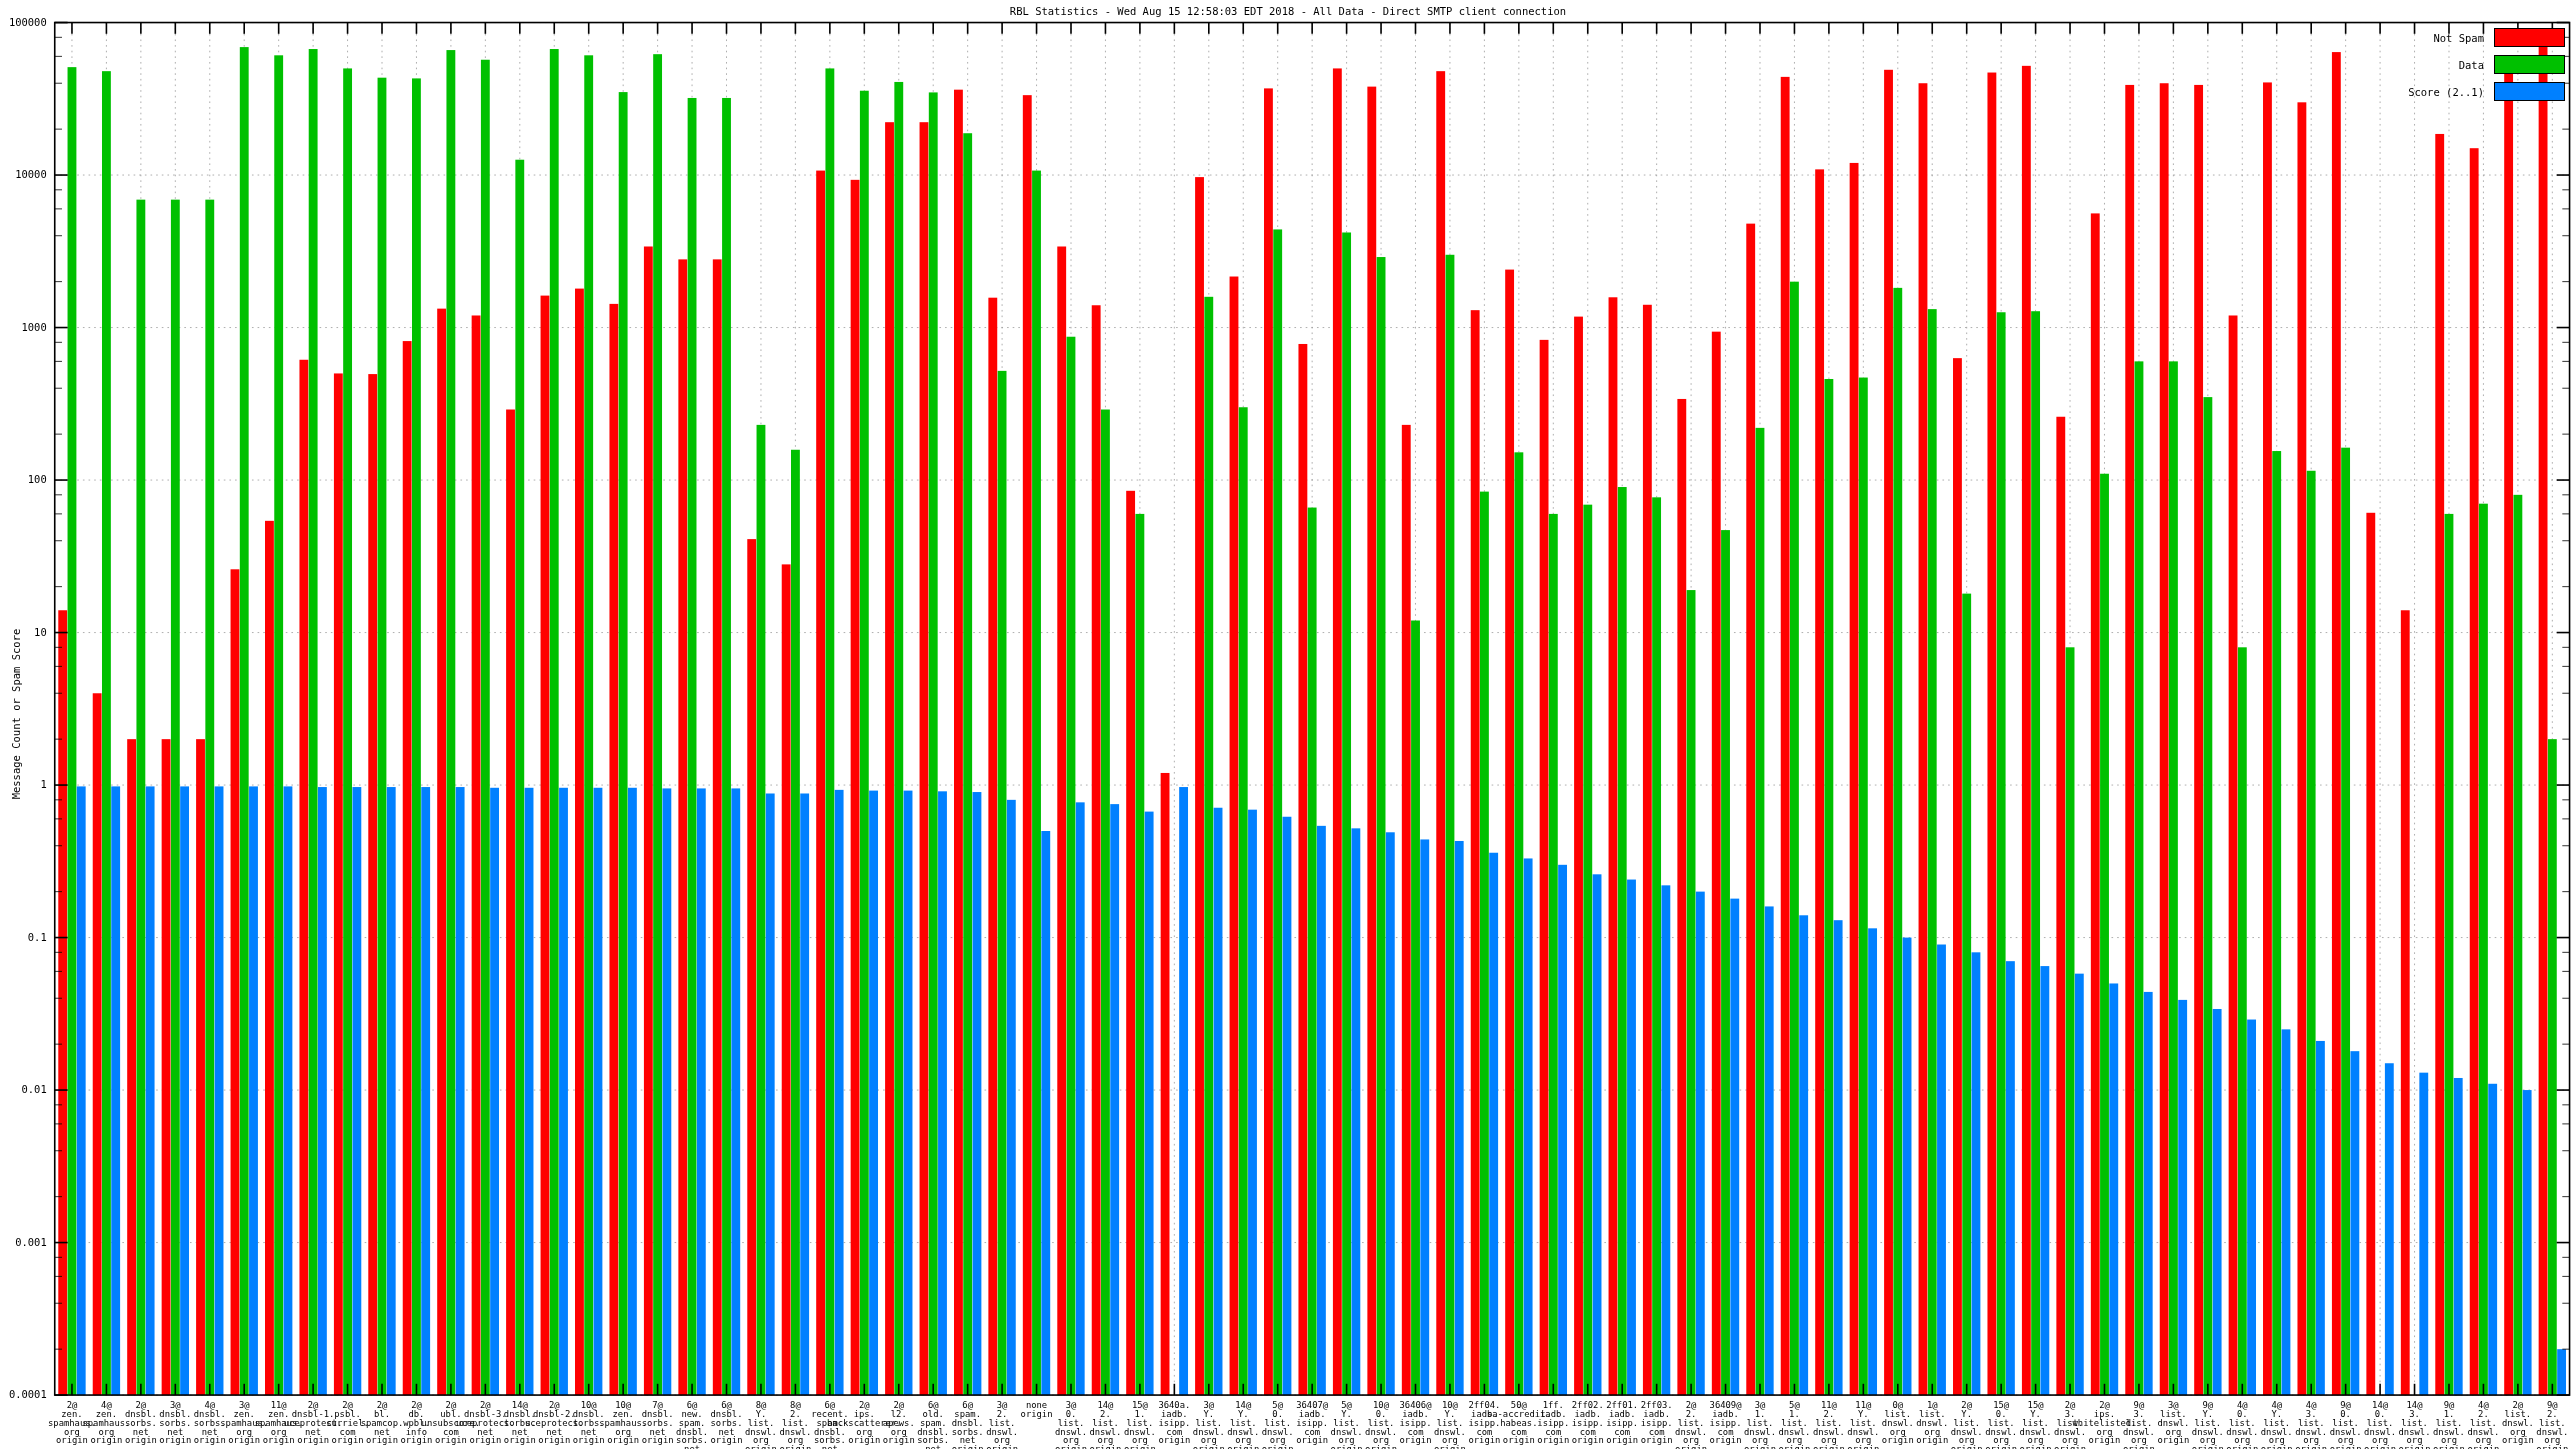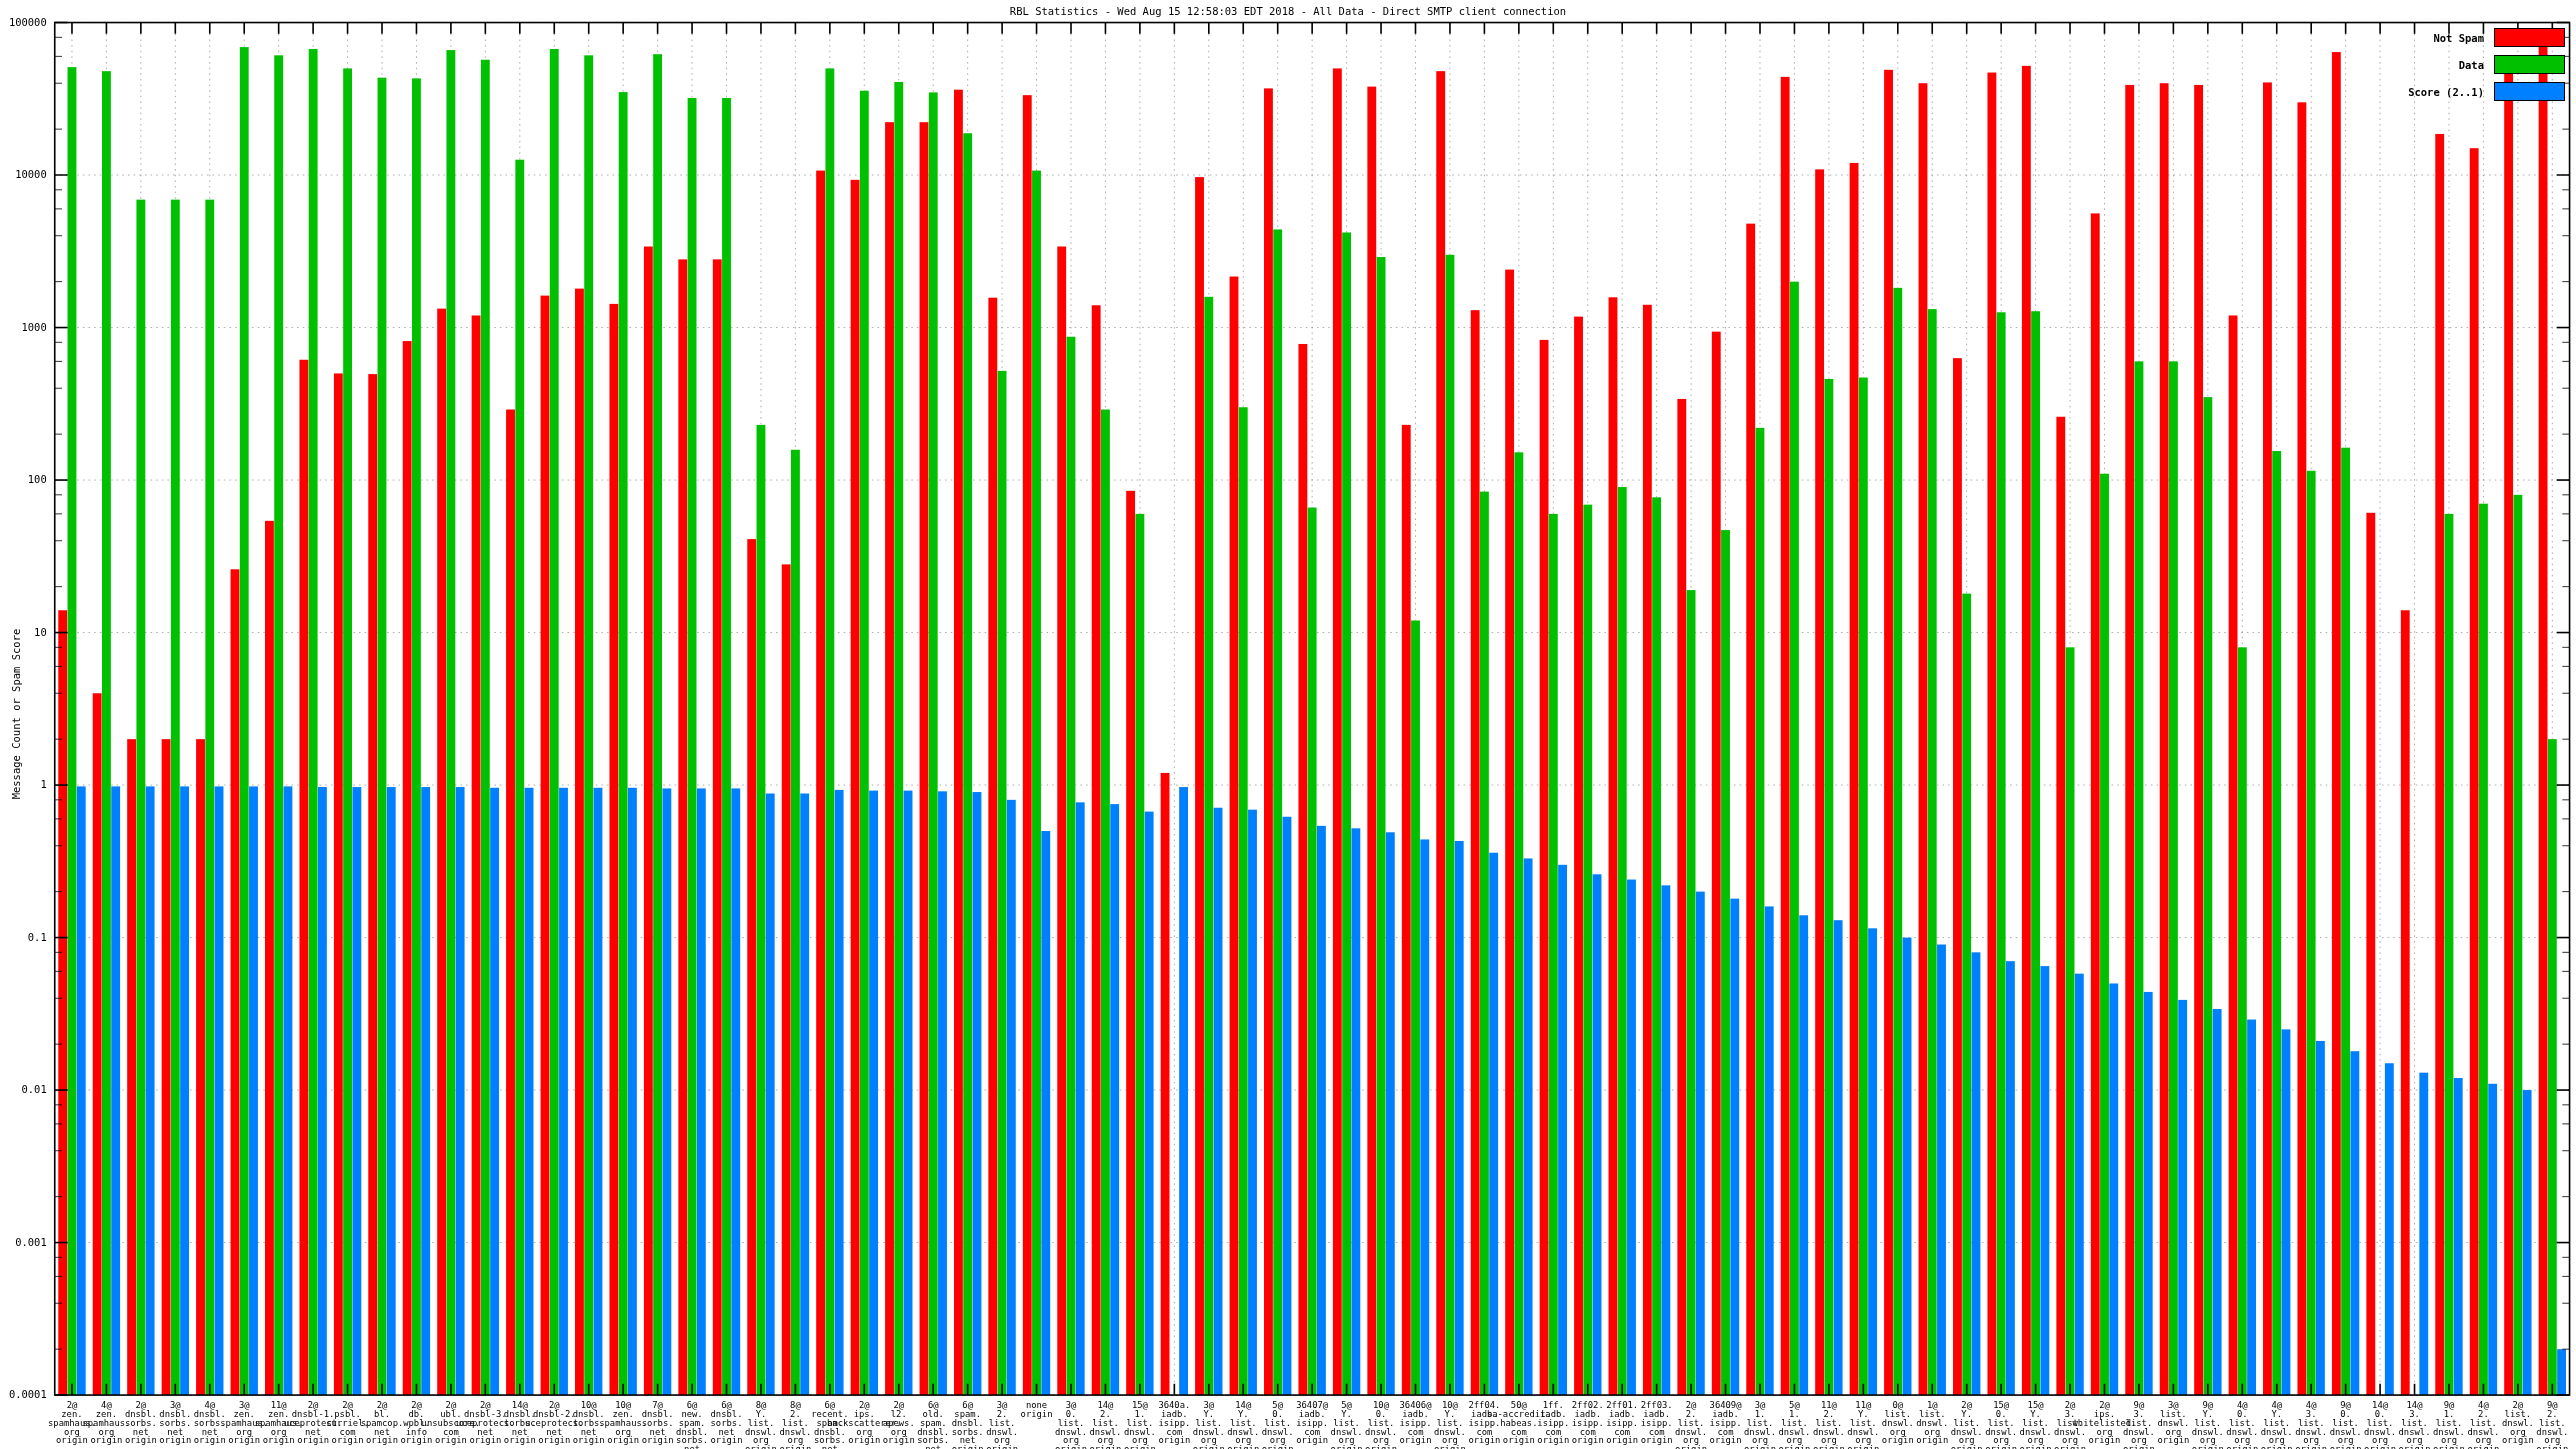--- a/index.html
+++ b/index.html
@@ -1,25 +1,25 @@
 <!DOCTYPE html>
 <html style="font-size:13px"><head>
 <meta charset="utf-8">
 <style>
   html,body{margin:0;padding:0;background:#ffffff;}
   #screen{position:relative;width:2576px;height:1449px;background:#ffffff;overflow:hidden;
-          font-family:"DejaVu Sans Mono","Liberation Mono",monospace;border-radius:8px;}
+          font-family:"DejaVu Sans Mono","Liberation Mono",monospace;}
   #chart-title{position:absolute;top:4.8px;left:0;width:2576px;text-align:center;
                font-size:10.5px;color:#000;}
   #y-axis-title{position:absolute;left:-121px;top:708px;width:274px;text-align:center;
                 transform:rotate(-90deg);transform-origin:center center;
                 font-size:10.5px;color:#000;}
   #legend{position:absolute;top:24px;right:11.3px;}
   .legend-row{display:flex;align-items:center;justify-content:flex-end;height:27px;}
-  .legend-label{font-size:10.5px;color:#000;margin-right:9.7px;font-weight:bold;}
+  .legend-label{font-size:10.5px;color:#000;margin-right:9.7px;}
   .legend-swatch{width:69px;height:17.7px;border:0.8px solid #000;}
   svg text{font-family:"DejaVu Sans Mono","Liberation Mono",monospace;}
 </style>
 </head>
 <body>
 
 <div id="screen">
   <div id="chart-title">RBL Statistics - Wed Aug 15 12:58:03 EDT 2018 - All Data - Direct SMTP client connection</div>
   <div id="y-axis-title">Message Count or Spam Score</div>
   <svg id="plot" width="2576" height="1449" viewBox="0 0 3200 1800">

